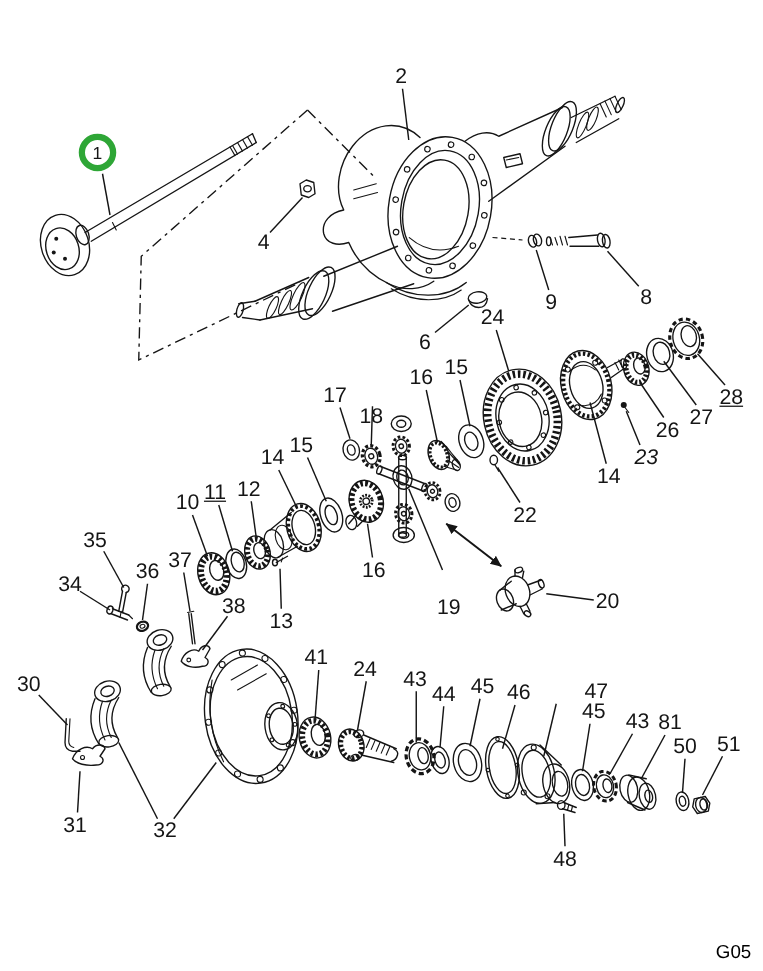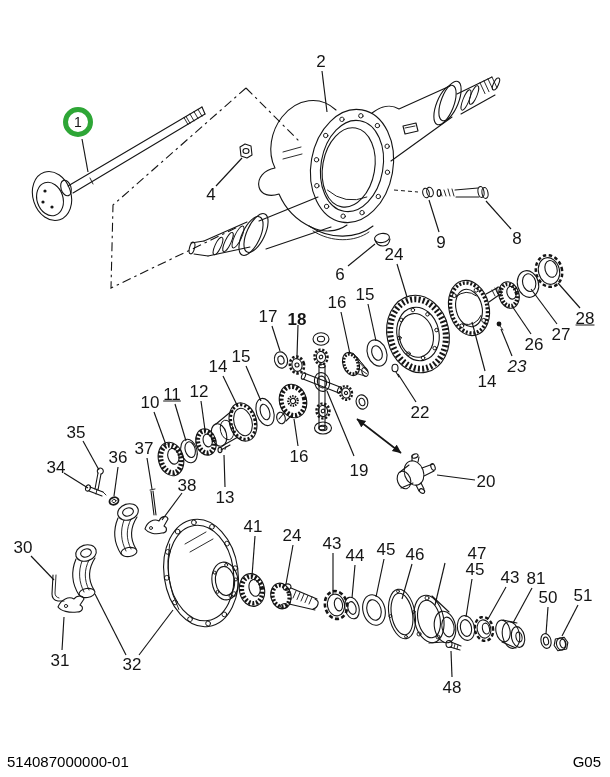--- a/index.html
+++ b/index.html
@@ -538,31 +538,31 @@
       <div class="callout circled" style="left: 78px; top: 122px;">1</div>
       <div class="callout" style="left: 321px; top: 61px;">2</div>
       <div class="callout" style="left: 211px; top: 194px;">4</div>
       <div class="callout" style="left: 340px; top: 274px;">6</div>
       <div class="callout" style="left: 441px; top: 242px;">9</div>
       <div class="callout" style="left: 517px; top: 238px;">8</div>
       <div class="callout" style="left: 394px; top: 254px;">24</div>
       <div class="callout" style="left: 337px; top: 302px;">16</div>
       <div class="callout" style="left: 365px; top: 294px;">15</div>
       <div class="callout" style="left: 268px; top: 316px;">17</div>
-      <div class="callout" style="left: 297px; top: 319px; font-weight: bold;">18</div>
+      <div class="callout" style="left: 297px; top: 333px;">18</div>
       <div class="callout" style="left: 218px; top: 366px;">14</div>
       <div class="callout" style="left: 241px; top: 356px;">15</div>
       <div class="callout" style="left: 199px; top: 391px;">12</div>
       <div class="callout" style="left: 172px; top: 394px; text-decoration: underline;">11</div>
       <div class="callout" style="left: 150px; top: 402px;">10</div>
       <div class="callout" style="left: 144px; top: 448px;">37</div>
       <div class="callout" style="left: 187px; top: 485px;">38</div>
       <div class="callout" style="left: 225px; top: 497px;">13</div>
       <div class="callout" style="left: 299px; top: 456px;">16</div>
-      <div class="callout" style="left: 359px; top: 470px; text-align: center;">19</div>
+      <div class="callout" style="left: 359px; top: 486px; text-align: center;">19</div>
       <div class="callout" style="left: 486px; top: 481px;">20</div>
       <div class="callout" style="left: 420px; top: 412px;">22</div>
       <div class="callout" style="left: 517px; top: 366px; font-style: italic;">23</div>
       <div class="callout" style="left: 487px; top: 381px;">14</div>
       <div class="callout" style="left: 534px; top: 344px;">26</div>
       <div class="callout" style="left: 561px; top: 334px;">27</div>
       <div class="callout" style="left: 585px; top: 318px; text-decoration: underline;">28</div>
       <div class="callout" style="left: 253px; top: 526px;">41</div>
       <div class="callout" style="left: 292px; top: 535px;">24</div>
       <div class="callout" style="left: 332px; top: 543px;">43</div>
@@ -577,15 +577,14 @@
       <div class="callout" style="left: 583px; top: 595px;">51</div>
       <div class="callout" style="left: 452px; top: 687px; text-align: center;">48</div>
       <div class="callout" style="left: 23px; top: 547px;">30</div>
       <div class="callout" style="left: 60px; top: 660px;">31</div>
       <div class="callout" style="left: 132px; top: 664px;">32</div>
       <div class="callout" style="left: 56px; top: 467px;">34</div>
       <div class="callout" style="left: 76px; top: 432px;">35</div>
       <div class="callout" style="left: 118px; top: 457px;">36</div>
     </div>
 
-  <div class="footer-text left">514087000000-01</div>
   <div class="footer-text right">G05</div>
 </div>
 
 </body></html>

